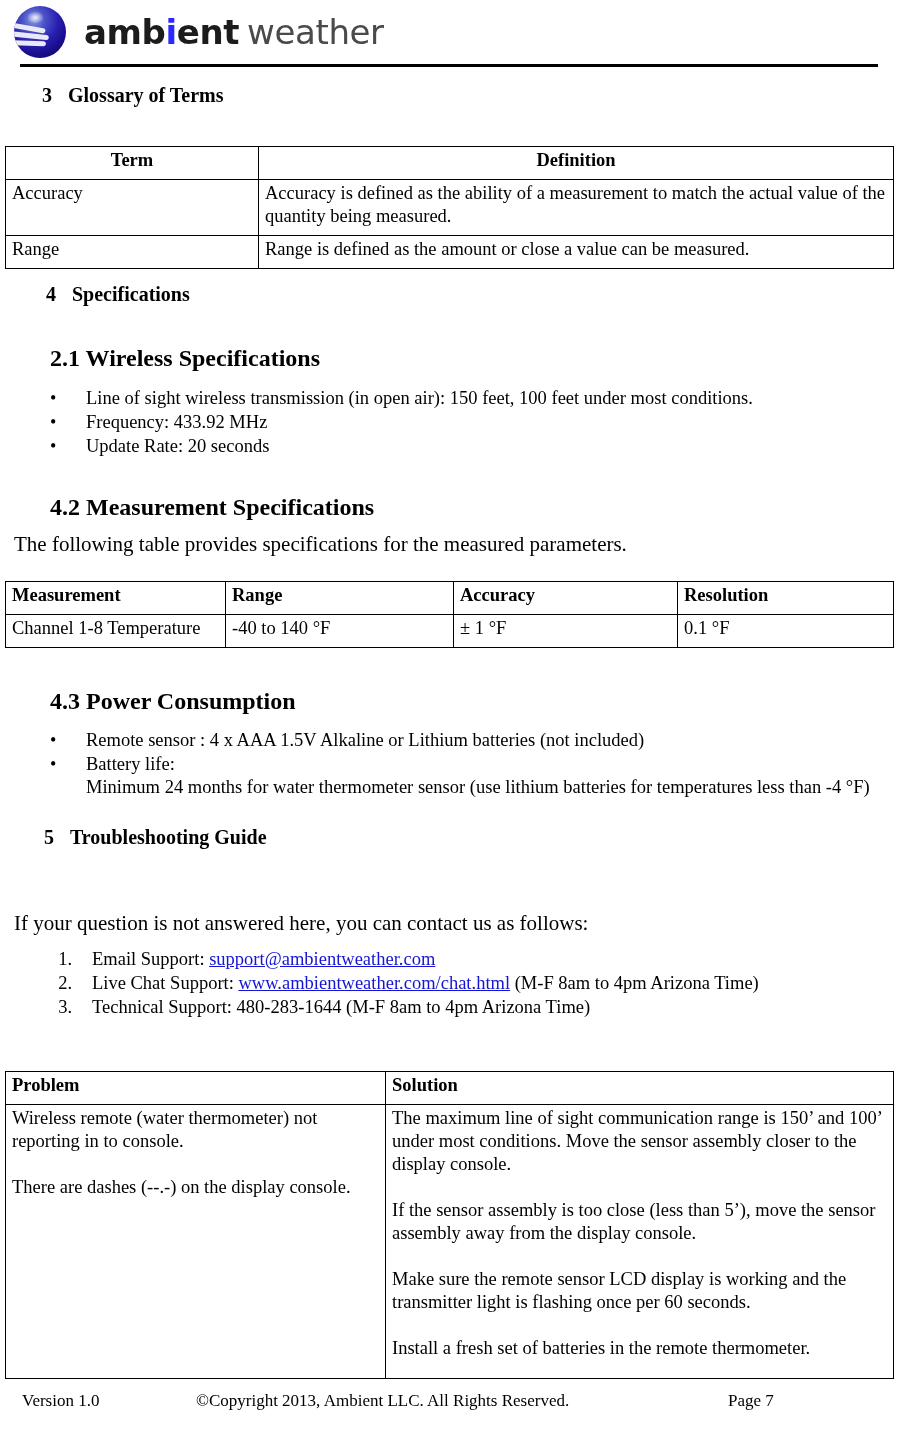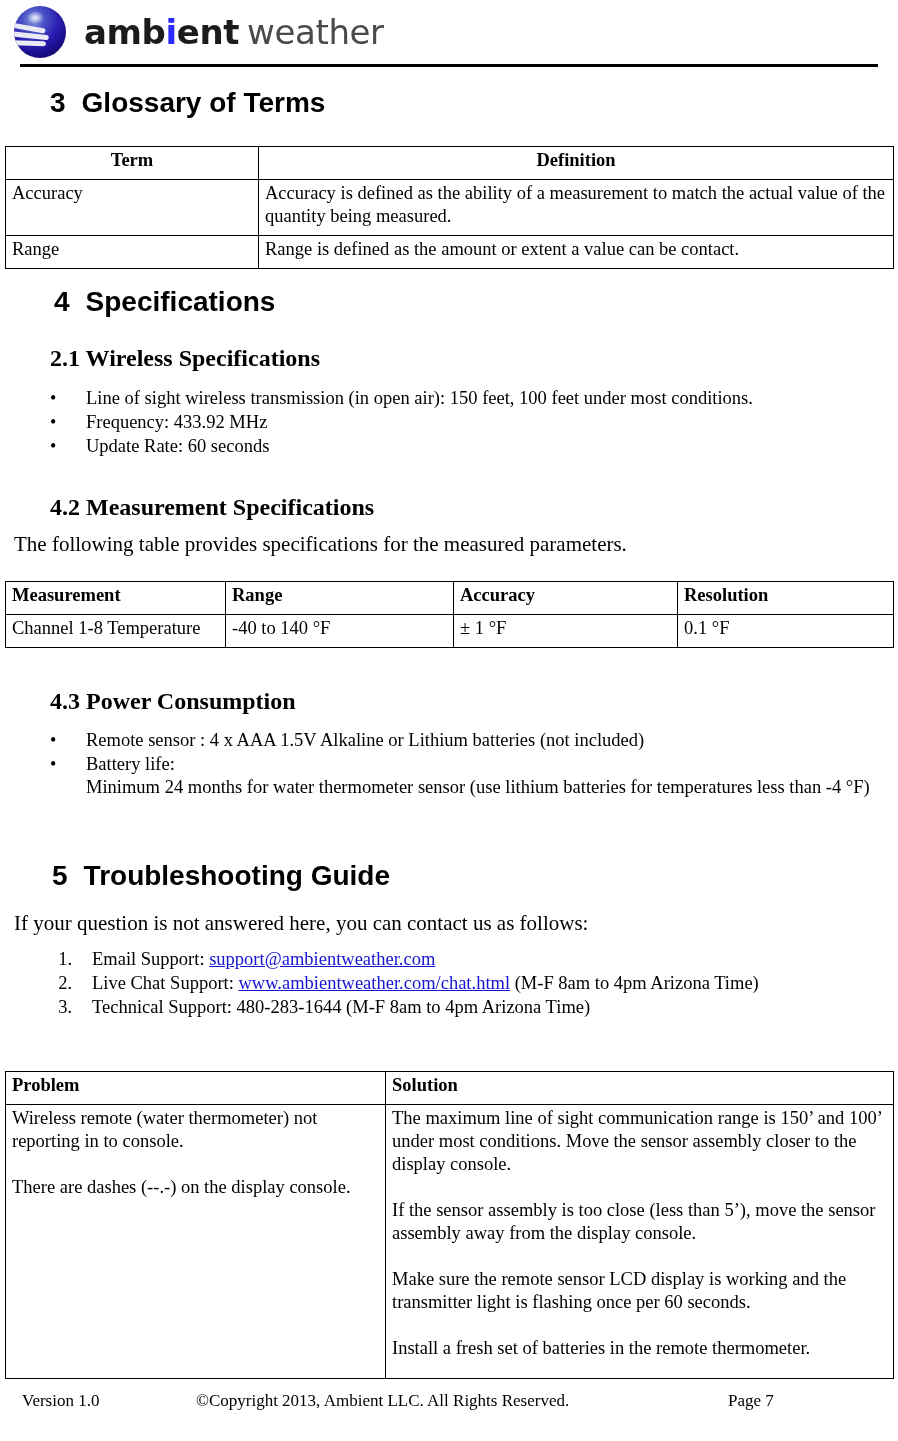--- a/index.html
+++ b/index.html
@@ -96,24 +96,24 @@
     left: 20px;
     top: 64px;
     width: 858px;
     height: 3px;
     background: #000000;
   }
 
   
   h1.sec {
     position: absolute;
-    margin: 8px;
-    font-family: Liberation Sans, sans-serif;
+    margin: 0;
+    font-family: Liberation Serif, serif;
     font-weight: bold;
-    font-size: 28px;
+    font-size: 20px;
     line-height: 34px;
     white-space: nowrap;
   }
   h1.sec .num { margin-right: 16px; }
 
   h2.subsec {
     position: absolute;
     margin: 0;
     font-family: "Liberation Serif", "DejaVu Serif", serif;
     font-weight: bold;
@@ -242,33 +242,33 @@
         <th class="center">Definition</th>
       </tr>
     </thead>
     <tbody>
       <tr>
         <td>Accuracy</td>
         <td>Accuracy is defined as the ability of a measurement to match the actual value of the quantity being measured.</td>
       </tr>
       <tr>
         <td>Range</td>
-        <td>Range is defined as the amount or extent a value can be contact.</td>
+        <td>Range is defined as the amount or close a value can be measured.</td>
       </tr>
     </tbody>
   </table>
 
   <h1 class="sec" style="left:46px; top:277px;"><span class="num">4</span><span>Specifications</span></h1>
 
   <h2 class="subsec" style="left:50px; top:344px;">2.1 Wireless Specifications</h2>
 
   <ul class="bullets" style="left:40px; top:387px; width:840px;">
     <li><span class="bullet">•</span><span>Line of sight wireless transmission (in open air): 150 feet, 100 feet under most conditions.</span></li>
     <li><span class="bullet">•</span><span>Frequency: 433.92 MHz</span></li>
-    <li><span class="bullet">•</span><span>Update Rate: 60 seconds</span></li>
+    <li><span class="bullet">•</span><span>Update Rate: 20 seconds</span></li>
   </ul>
 
   <h2 class="subsec" style="left:50px; top:493px;">4.2 Measurement Specifications</h2>
 
   <p class="para" style="left:14px; top:533px; width:860px;">The following table provides specifications for the measured parameters.</p>
 
   <table class="doc" style="left:5px; top:581px; width:888px;">
     <colgroup>
         <col style="width:220px;">
         <col style="width:228px;">
@@ -293,21 +293,21 @@
     </tbody>
   </table>
 
   <h2 class="subsec" style="left:50px; top:687px;">4.3 Power Consumption</h2>
 
   <ul class="bullets" style="left:40px; top:729px; width:845px;">
     <li><span class="bullet">•</span><span>Remote sensor : 4 x AAA 1.5V Alkaline or Lithium batteries (not included)</span></li>
     <li><span class="bullet">•</span><span>Battery life:</span><span class="sub-line justify">Minimum 24 months for water thermometer sensor (use lithium batteries for temperatures less than -4 °F)</span></li>
   </ul>
 
-  <h1 class="sec" style="left:44px; top:851px;"><span class="num">5</span><span>Troubleshooting Guide</span></h1>
+  <h1 class="sec" style="left:44px; top:820px;"><span class="num">5</span><span>Troubleshooting Guide</span></h1>
 
   <p class="para" style="left:14px; top:912px; width:860px;">If your question is not answered here, you can contact us as follows:</p>
 
   <ol class="numlist" style="left:40px; top:948px; width:845px;">
     <li>
       <span class="marker">1.</span><span>Email Support: </span><a class="link" href="#">support@ambientweather.com</a><span></span>
     </li>
     <li>
       <span class="marker">2.</span><span>Live Chat Support: </span><a class="link" href="#">www.ambientweather.com/chat.html</a><span> (M-F 8am to 4pm Arizona Time)</span>
     </li>

